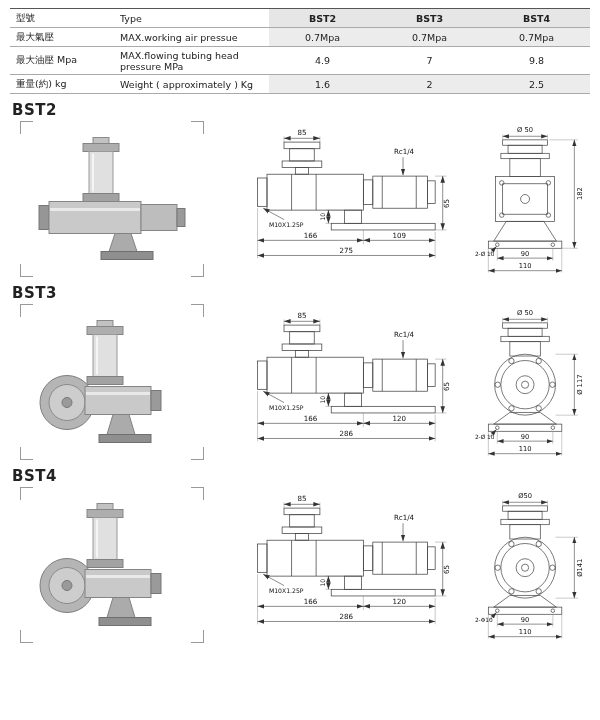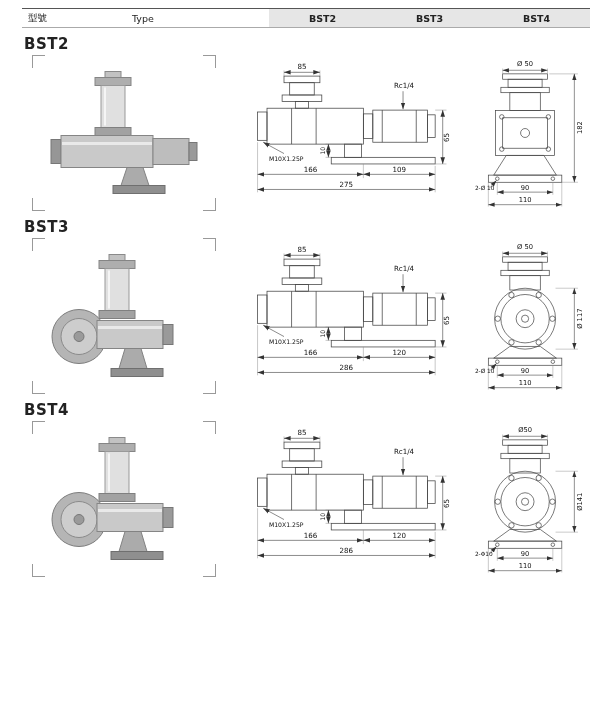--- a/index.html
+++ b/index.html
@@ -1,17 +1,17 @@
 <!DOCTYPE html>
 <html><head>
 <meta charset="utf-8">
 <style>
   html,body{margin:0;padding:0;background:#fff;}
   body{font-family:"DejaVu Sans","Liberation Sans",sans-serif;color:#222;width:600px;}
-  .page{padding:8px 10px 6px 22px;}
+  .page{padding:8px 10px 6px 10px;}
 
   
   table.spec{width:100%;border-collapse:collapse;font-size:9.5px;margin-bottom:6px;
              border-top:1.5px solid #555;border-bottom:1.5px solid #555;}
   table.spec th,table.spec td{padding:2.5px 6px;border-bottom:1px solid #aaa;text-align:left;font-weight:normal;}
   table.spec th.val,table.spec td.val{text-align:center;width:95px;}
   table.spec th.cn,table.spec td.cn{width:92px;white-space:nowrap;}
   table.spec thead th.val{font-weight:bold;background:#e6e6e6;}
   table.spec tbody tr:nth-child(odd) td.val{background:#ececec;}
 
@@ -185,20 +185,41 @@
     <thead>
       <tr>
         <th class="cn">型號</th>
         <th>Type</th>
         <th class="val">BST2</th>
         <th class="val">BST3</th>
         <th class="val">BST4</th>
       </tr>
     </thead>
     <tbody>
+      <tr>
+        <td class="cn">最大氣壓</td>
+        <td>MAX.working air pressue</td>
+        <td class="val">0.7Mpa</td>
+        <td class="val">0.7Mpa</td>
+        <td class="val">0.7Mpa</td>
+      </tr>
+      <tr>
+        <td class="cn">最大油壓  Mpa</td>
+        <td>MAX.flowing tubing head pressure MPa</td>
+        <td class="val">4.9</td>
+        <td class="val">7</td>
+        <td class="val">9.8</td>
+      </tr>
+      <tr>
+        <td class="cn">重量(約)  kg</td>
+        <td>Weight ( approximately )  Kg</td>
+        <td class="val">1.6</td>
+        <td class="val">2</td>
+        <td class="val">2.5</td>
+      </tr>
     </tbody>
   </table>
 
   <section class="model-section">
     <h2 class="model-title">BST2</h2>
     <div class="section-body">
       <div class="photo-frame">
         <span class="corner tl"></span>
         <span class="corner tr"></span>
         <span class="corner bl"></span>

